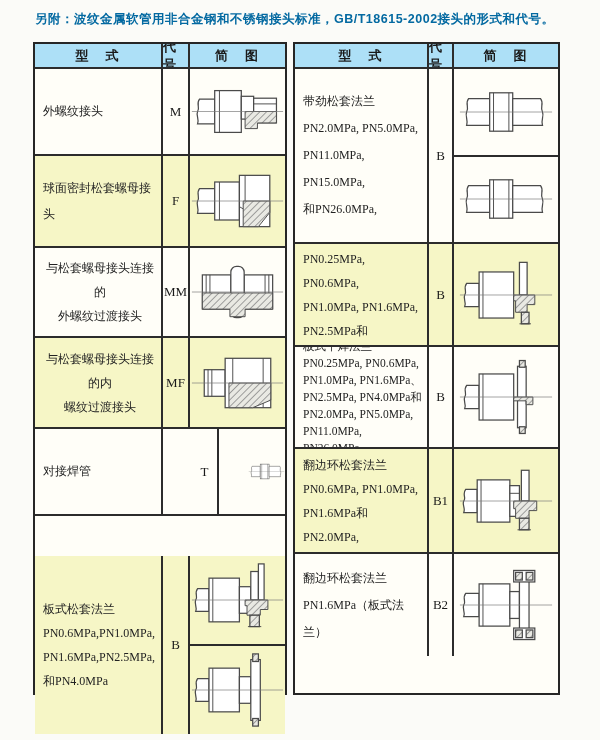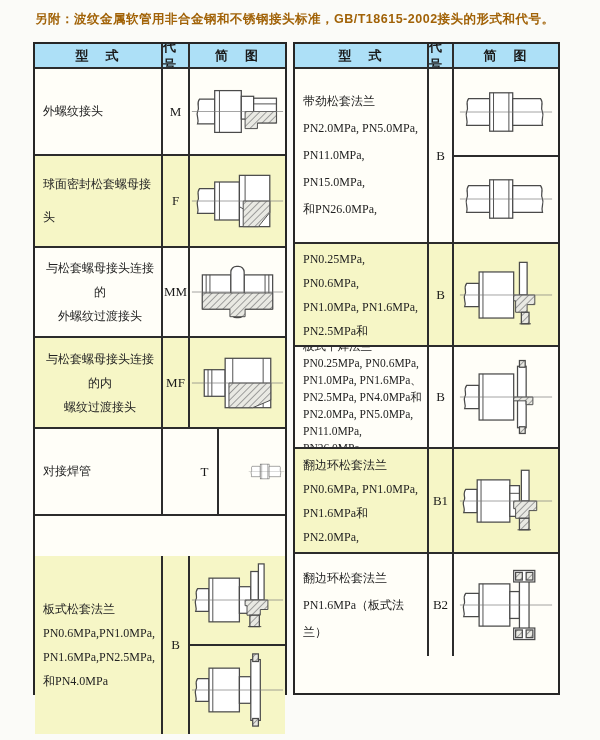--- a/index.html
+++ b/index.html
@@ -1,19 +1,19 @@
 <!DOCTYPE html>
 <html><head>
 <meta charset="utf-8">
 <style>
   html,body{margin:0;padding:0;}
   body{width:600px;height:740px;background:#fbfbf8;position:relative;overflow:hidden;
        font-family:"Liberation Serif","DejaVu Serif",serif;color:#1d1d1d;}
   .page-title{position:absolute;left:35px;top:11px;font-size:12.5px;font-weight:bold;
-       font-family:"Liberation Sans","DejaVu Sans",sans-serif;letter-spacing:.5px;color:#a16207;}
+       font-family:"Liberation Sans","DejaVu Sans",sans-serif;letter-spacing:.5px;color:#0369a1;}
   .tbl{position:absolute;top:42px;border:2px solid #262626;background:#fffef8;
        display:flex;flex-direction:column;box-sizing:border-box;}
   .tbl-left{left:33px;width:254px;height:653px;}
   .tbl-right{left:293px;width:267px;height:653px;}
   .row{display:flex;border-bottom:2px solid #2c2c2c;box-sizing:border-box;flex:0 0 auto;}
   .row:last-child{border-bottom:none;}
   .cell{border-right:2px solid #2c2c2c;box-sizing:border-box;overflow:hidden;}
   .cell:last-child{border-right:none;}
   .hdr{height:25px;background:#ade0f7;}
   .hdr .cell{display:flex;align-items:center;justify-content:center;
@@ -59,21 +59,21 @@
             <rect x="67" y="26" width="24" height="26" fill="#fff" stroke="#4a4a4a" stroke-width="1.3"></rect>
             <line x1="67" y1="32" x2="91" y2="32" stroke="#4a4a4a" stroke-width="1"></line>
             <line x1="67" y1="46" x2="91" y2="46" stroke="#4a4a4a" stroke-width="1"></line>
             <polygon points="58 40 91 40 91 52 71 52 71 58 58 58" fill="url(#hp1)" stroke="#4a4a4a" stroke-width="1"></polygon>
             <line x1="2" y1="40" x2="98" y2="40" stroke="#777" stroke-width="0.7"></line>
           </svg>
         </div>
       </div>
     </div>
     <div class="row" style="height: 92px; background: rgb(246, 246, 198);">
-      <div class="cell type-cell" style="flex: 0 0 128px; line-height: 33px;">
+      <div class="cell type-cell" style="flex: 0 0 128px; line-height: 26px;">
         <div>球面密封松套螺母接头</div>
       </div>
       <div class="cell code-cell" style="flex: 0 0 27px;">F</div>
       <div class="cell dia-cell" style="flex: 1 1 auto;">
         <div class="dia">
           <svg width="96" height="82" viewBox="0 0 100 80" preserveAspectRatio="xMidYMid meet">
             <defs>
               <pattern id="hp2" width="5" height="5" patternUnits="userSpaceOnUse" patternTransform="rotate(45)">
                 <rect width="5" height="5" fill="#e9e9e3"></rect>
                 <line x1="0" y1="0" x2="0" y2="5" stroke="#777" stroke-width="1.4"></line>

